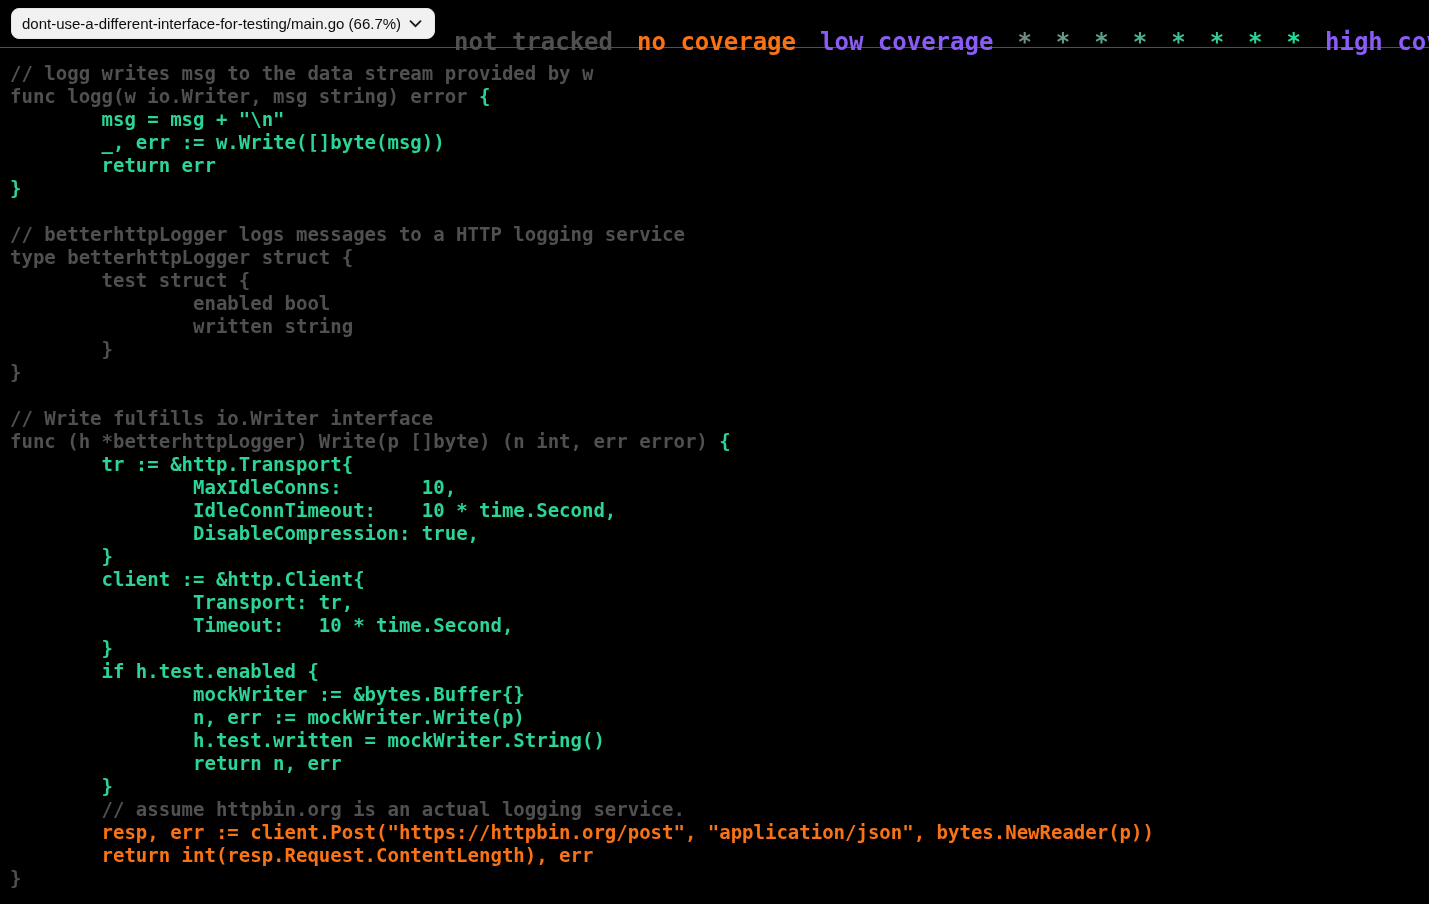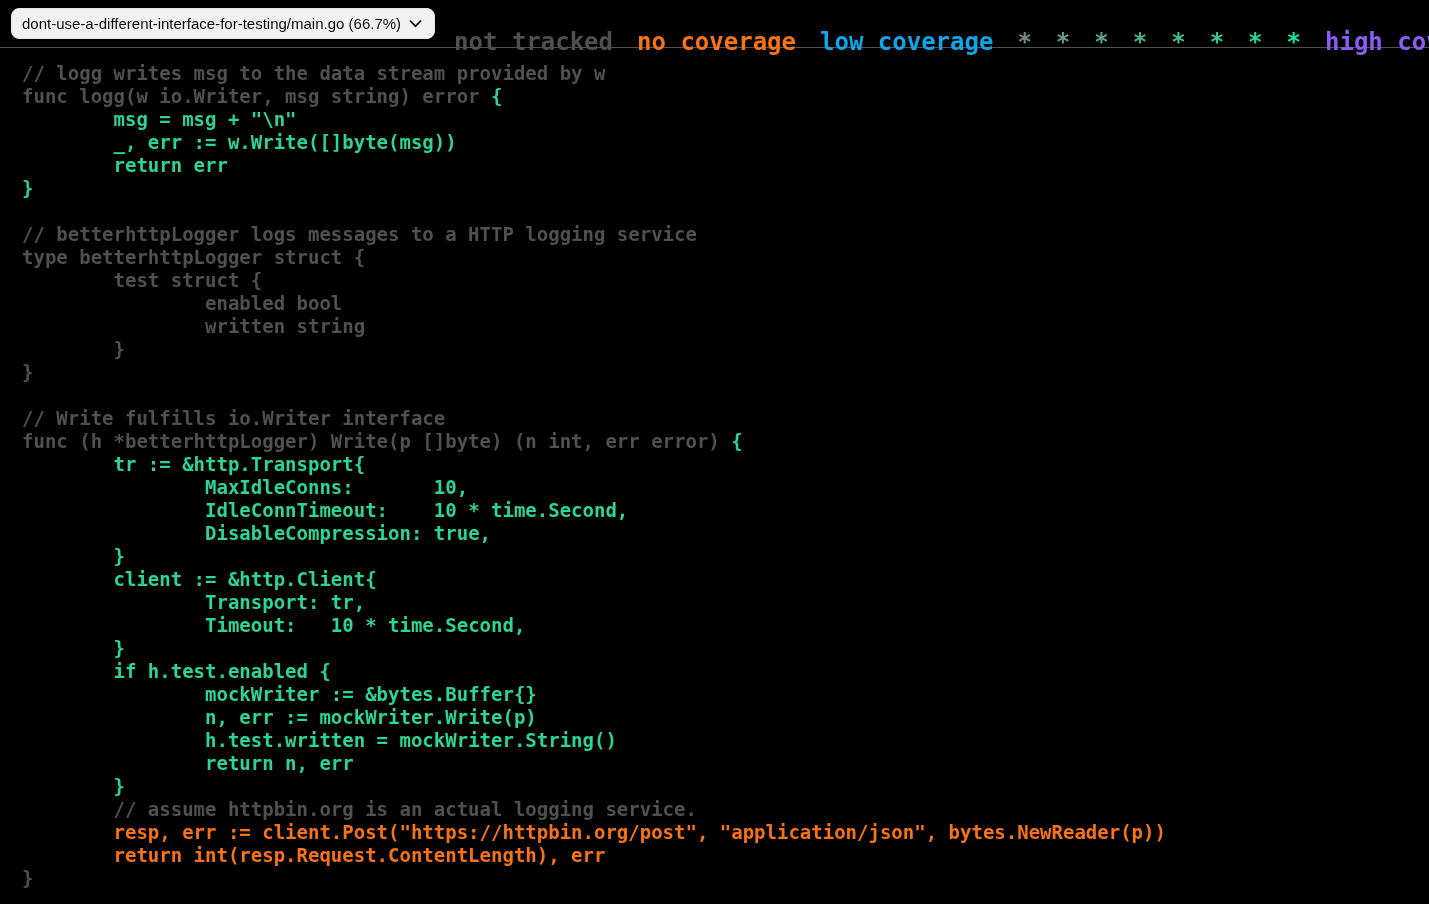--- a/index.html
+++ b/index.html
@@ -44,36 +44,36 @@
   #file-select svg { flex: 0 0 auto; margin-left: 8px; }
   #legend {
     display: flex;
     align-items: center;
     gap: 24px;
     margin-left: 19px;
     font-size: 24px;
     white-space: nowrap;
     margin-top: 36px;
   }
-  #content { padding: 14px 0 0 22px; }
+  #content { padding: 14px 0 0 10px; }
   pre {
     margin: 0;
     font-family: inherit;
     font-weight: bold;
     font-size: 19px;
     line-height: 23px;
     tab-size: 8;
     -moz-tab-size: 8;
     white-space: pre;
   }
   
 </style>
 <style>.plain{color:#505050}
 .cov0{color:#f97316}
-.cov1{color:#0ea5e9}
+.cov1{color:#8b5cf6}
 .cov2{color:#748c83}
 .cov3{color:#689886}
 .cov4{color:#5ca489}
 .cov5{color:#50b08c}
 .cov6{color:#44bc8f}
 .cov7{color:#38c892}
 .cov8{color:#2cd495}
 .cov9{color:#20e098}
 .cov10{color:#8b5cf6}</style></head>
 <body>

